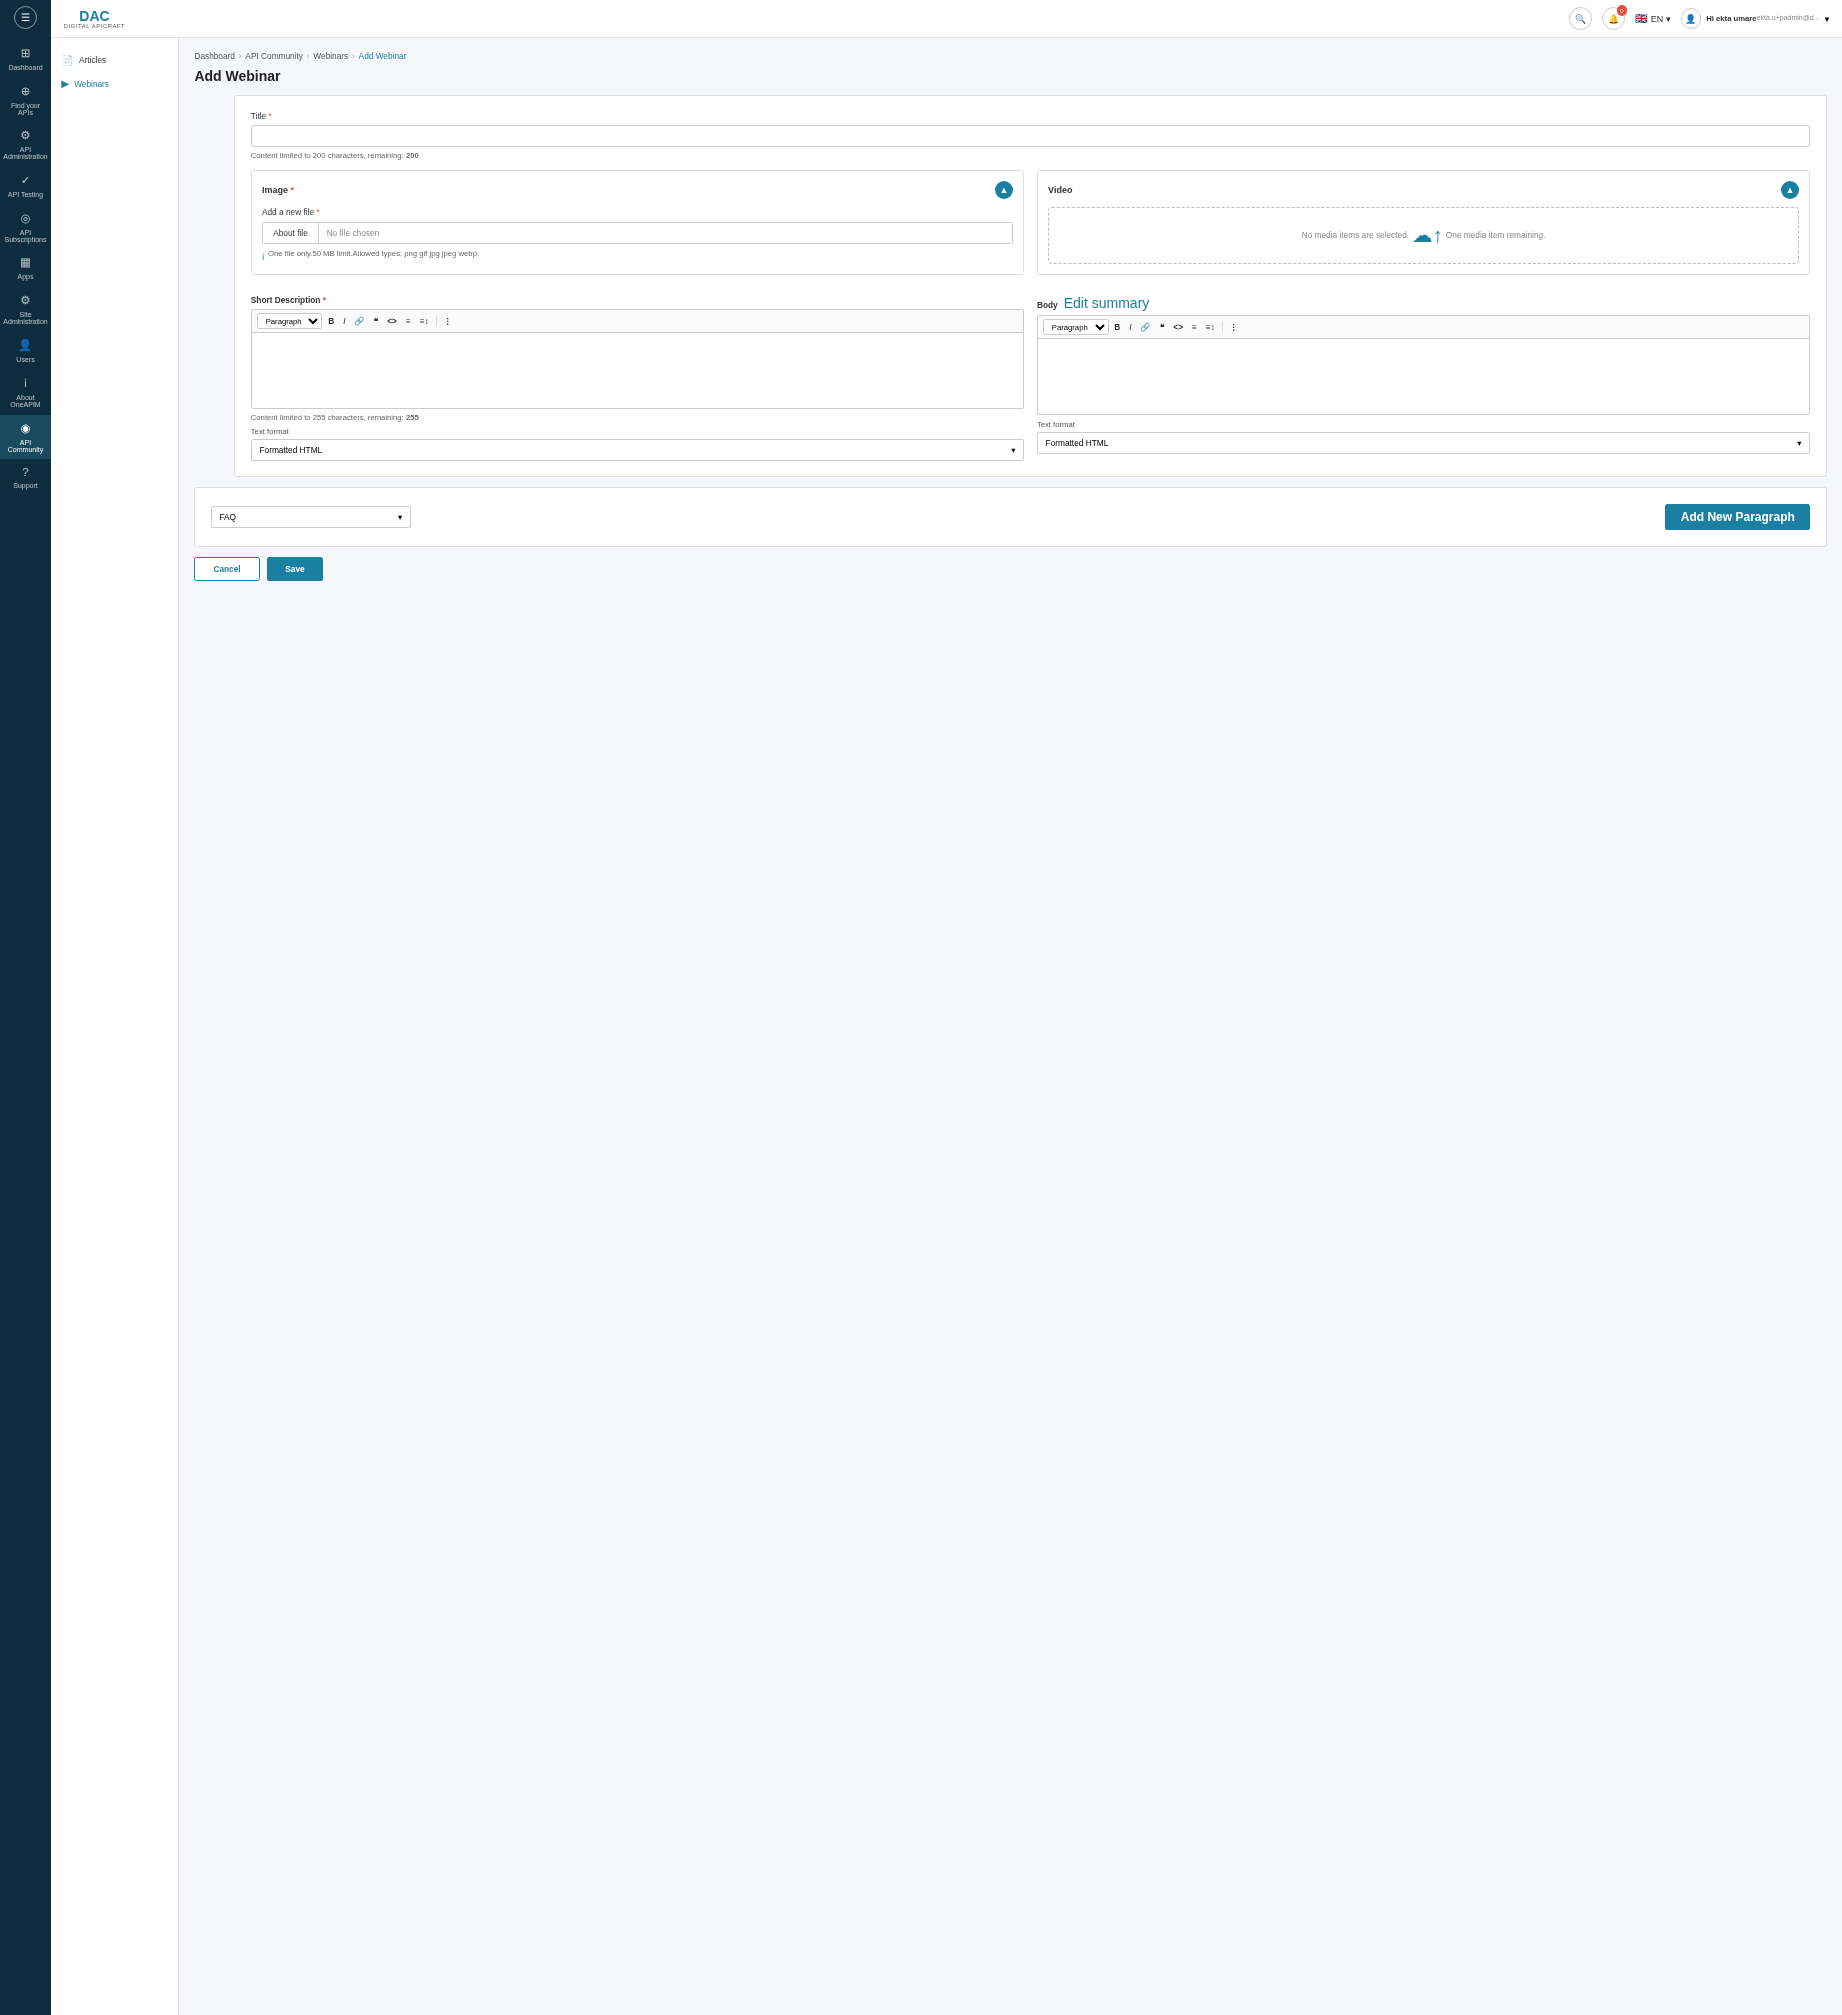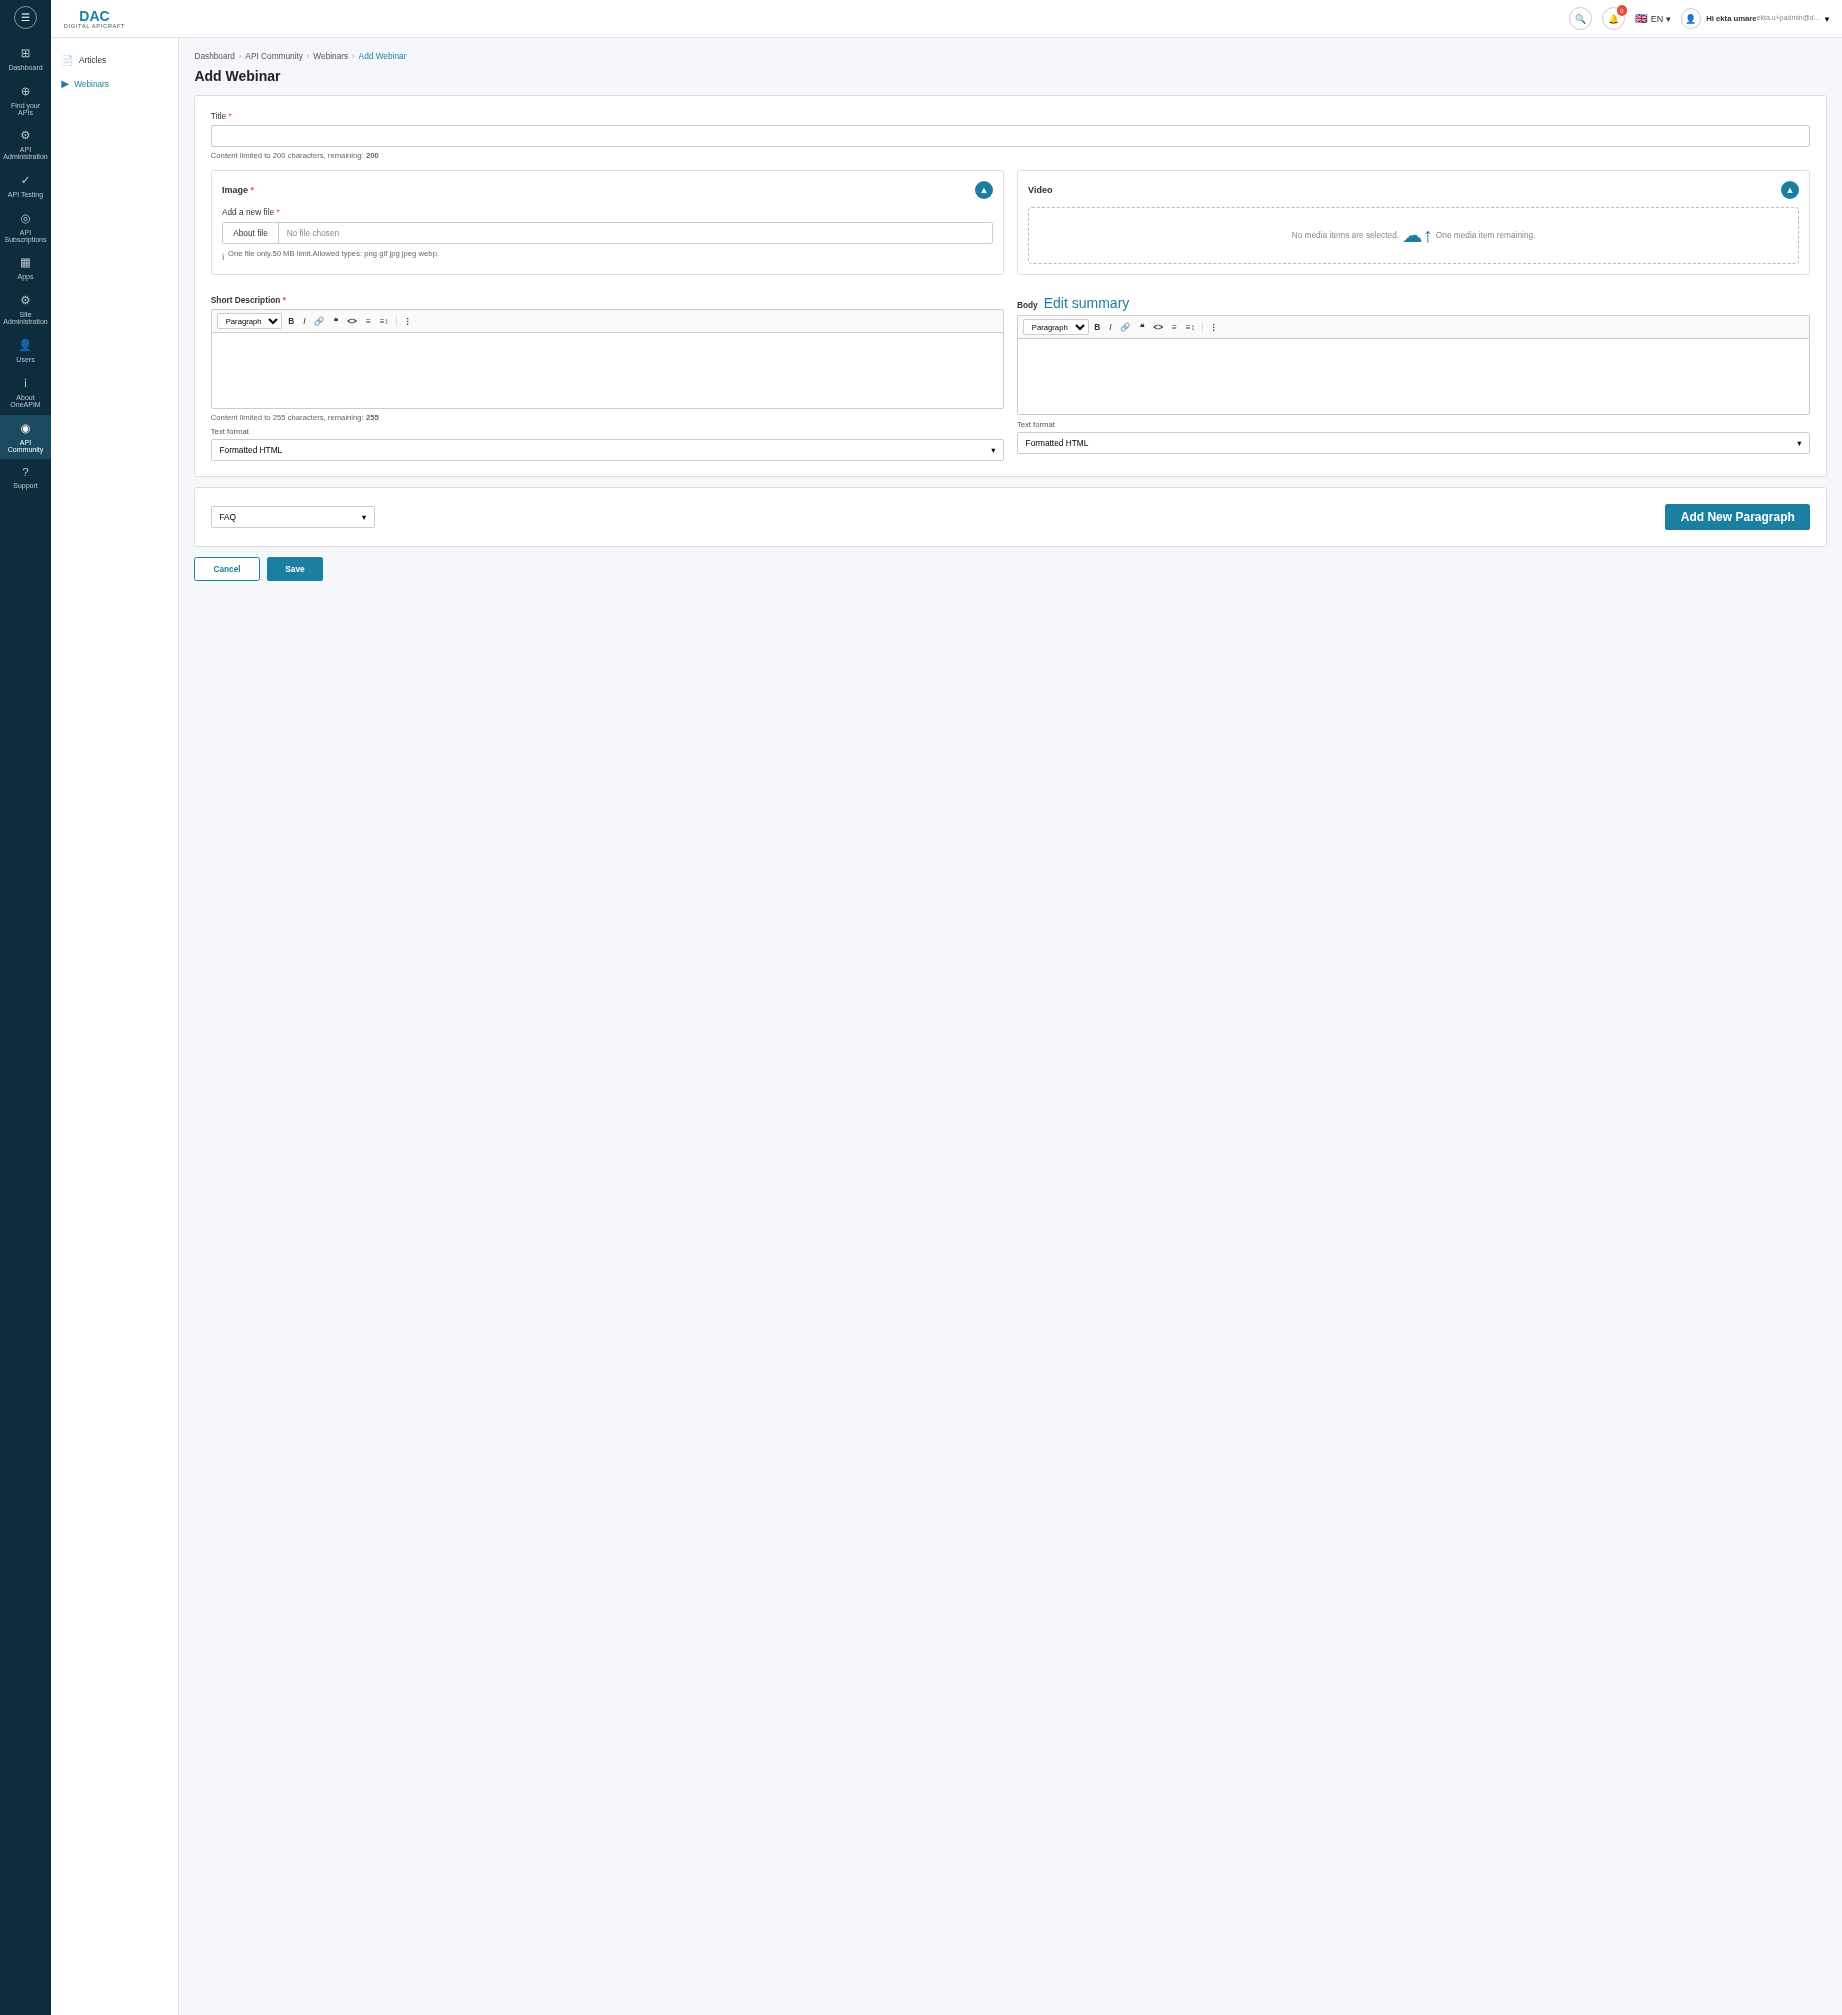--- a/index.html
+++ b/index.html
@@ -90,21 +90,21 @@
     
     .breadcrumb { display: flex; align-items: center; gap: 3.8px; font-size: 8.3px; color: #555; margin-bottom: 7.7px; }
     .breadcrumb-sep { color: #aaa; }
     .breadcrumb-active { color: #1a7fa0; }
 
     .page-title { font-size: 14px; font-weight: 600; color: #222; margin-bottom: 10.2px; }
 
     
     .form-card {
       background: white; border-radius: 2.6px; border: 0.6px solid #ddd;
-      padding: 15.4px; margin-bottom: 10.2px;
+      padding: 15.4px; margin-bottom: 10.2px; margin-left: 40px;
     }
 
     .field-label { font-size: 8.3px; color: #333; margin-bottom: 3.8px; }
     .required { color: #e74c3c; }
 
     .text-input {
       width: 100%; border: 0.6px solid #ccc; border-radius: 1.9px;
       padding: 5.1px 6.4px; font-size: 8.3px; outline: none;
       color: #333;
     }
@@ -185,21 +185,21 @@
 
     
     .faq-card {
       background: white; border-radius: 2.6px; border: 0.6px solid #ddd;
       padding: 15.4px; margin-bottom: 10.2px;
     }
     .faq-row { display: flex; align-items: center; justify-content: space-between; }
     .faq-select {
       display: flex; align-items: center; justify-content: space-between;
       border: 0.6px solid #ccc; border-radius: 1.9px; padding: 5.1px 7.7px;
-      cursor: pointer; font-size: 8.3px; background: white; width: 164px;
+      cursor: pointer; font-size: 8.3px; background: white; width: 200px;
     }
     .add-paragraph-btn {
       background: #1a7fa0; color: white; border: none;
       padding: 6.4px 15.4px; border-radius: 2.6px; cursor: pointer; font-size: 12px;
       font-weight: 600;
     }
 
     
     .published-section { display: flex; align-items: center; gap: 6.4px; margin-bottom: 12.8px; }
     .checkbox-published {

